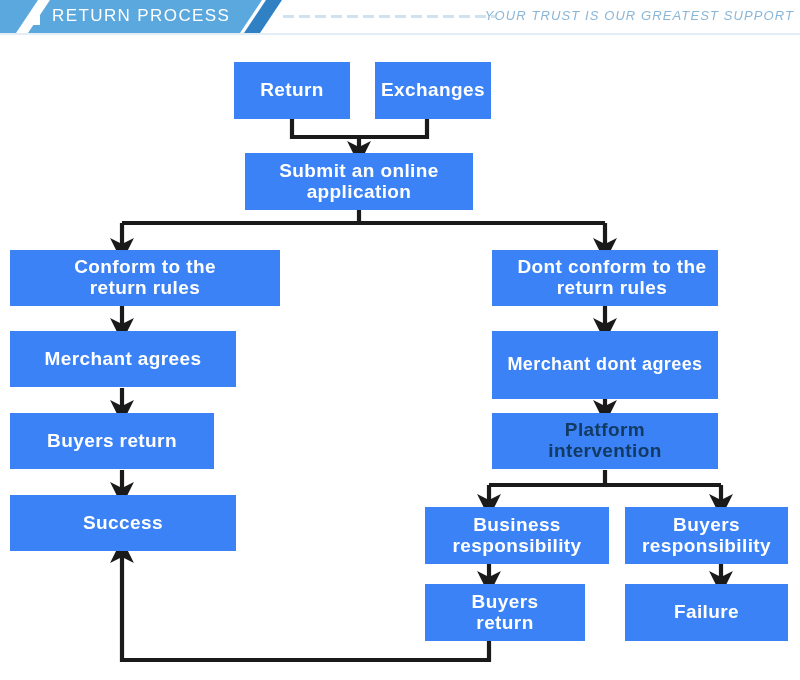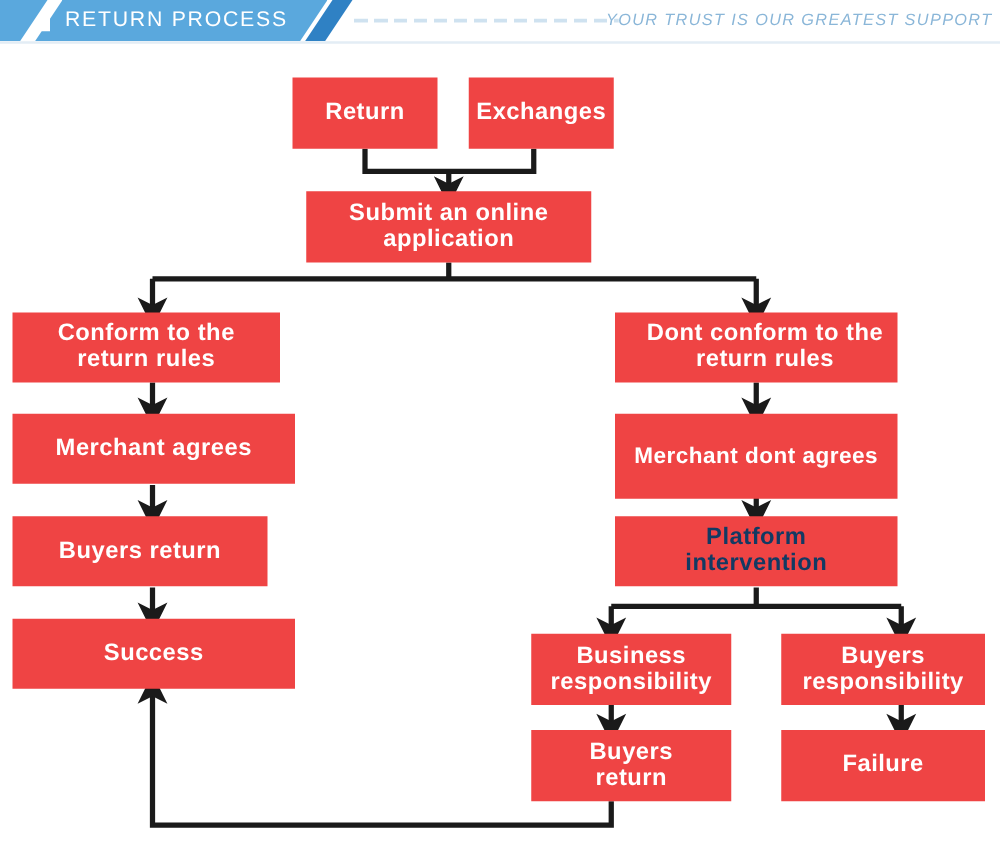--- a/index.html
+++ b/index.html
@@ -121,21 +121,21 @@
   }
   #connectors {
     position: absolute;
     left: 0;
     top: 0;
     width: 800px;
     height: 647px;
   }
   .node {
     position: absolute;
-    background: #ef4444;
+    background: #3b82f6;
     color: #ffffff;
     display: flex;
     align-items: center;
     justify-content: center;
     text-align: center;
     font-weight: bold;
     font-size: 19px;
     line-height: 1.08;
     letter-spacing: 0.4px;
     box-sizing: border-box;
@@ -208,21 +208,21 @@
       <span>Exchanges</span>
     </div>
 
     <div class="node" style="left:245px; top:120px; width:228px; height:57px;">
       <span>
         <span>Submit an online</span><br>
         <span>application</span>
       </span>
     </div>
 
-    <div class="node" style="left:10px; top:217px; width:214px; height:56px;">
+    <div class="node" style="left:10px; top:217px; width:270px; height:56px;">
       <span>
         <span>Conform to the</span><br>
         <span>return rules</span>
       </span>
     </div>
 
     <div class="node" style="left:10px; top:298px; width:226px; height:56px;">
       <span>Merchant agrees</span>
     </div>
 
@@ -245,21 +245,21 @@
       <span>Merchant dont agrees</span>
     </div>
 
     <div class="node dark-text" style="left:492px; top:380px; width:226px; height:56px;">
       <span>
         <span>Platform</span><br>
         <span>intervention</span>
       </span>
     </div>
 
-    <div class="node" style="left:425px; top:474px; width:160px; height:57px;">
+    <div class="node" style="left:425px; top:474px; width:184px; height:57px;">
       <span>
         <span>Business</span><br>
         <span>responsibility</span>
       </span>
     </div>
 
     <div class="node" style="left:625px; top:474px; width:163px; height:57px;">
       <span>
         <span>Buyers</span><br>
         <span>responsibility</span>

